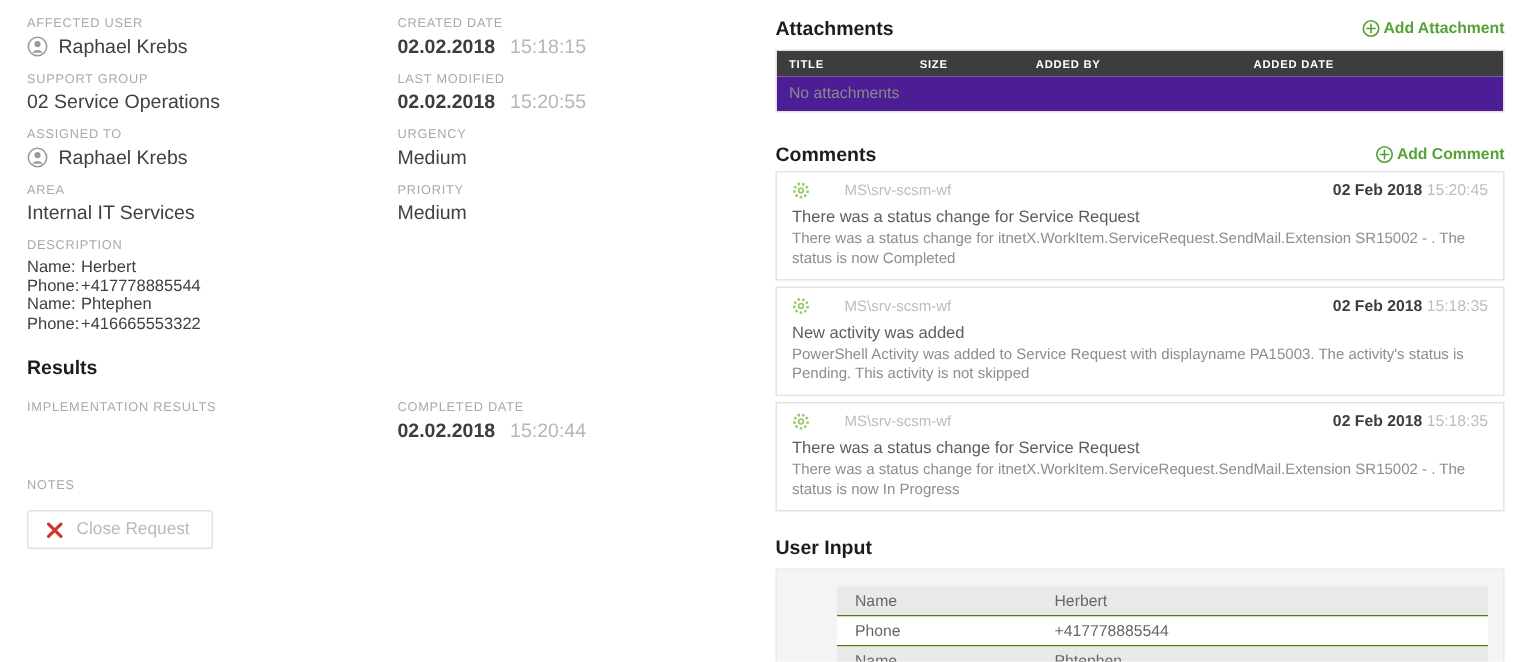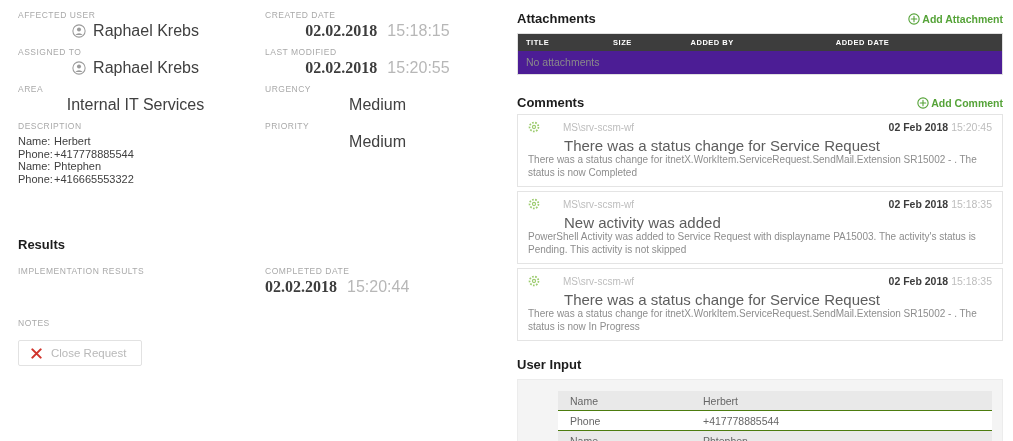--- a/index.html
+++ b/index.html
@@ -13,22 +13,22 @@
   }
   
   .left-panel { position:absolute; left:0; top:0; width:505px; height:441px; }
   .col-a { position:absolute; left:18px; top:10px; width:235px; }
   .col-b { position:absolute; left:265px; top:10px; width:225px; }
   .field { margin-bottom:9px; }
   .field-label {
     font-size:8.5px; color:#a9a9a9; letter-spacing:.5px;
     line-height:11px; margin-bottom:3px; text-transform:uppercase;
   }
-  .field-value { font-size:16px; color:#404040; line-height:14px; display:flex; align-items:center; gap:7px;justify-content:center; }
-  .date-part { font-weight:bold; color:#3d3d3d;font-family:Liberation Serif, serif; }
+  .field-value { font-size:13px; color:#404040; line-height:14px; display:flex; align-items:center; gap:7px; }
+  .date-part { font-weight:bold; color:#3d3d3d; }
   .time-part { color:#b7b7b7; margin-left:3px; }
   .desc-block { margin-top:2px; }
   .desc-row { display:flex; font-size:11px; color:#404040; line-height:12.5px; }
   .desc-key { width:36px; flex:none; }
   
   .results { position:absolute; left:18px; top:237px; width:470px; }
   .section-title { font-size:13px; font-weight:bold; color:#1c1c1c; line-height:15px; }
   .results-grid { display:flex; margin-top:14px; }
   .results-grid .rg-left { width:247px; flex:none; }
   .notes { margin-top:24px; }
@@ -50,21 +50,21 @@
   .att-col.c0 { width:18%; } .att-col.c1 { width:16%; } .att-col.c2 { width:30%; } .att-col.c3 { width:36%; }
   .att-empty { font-size:10.5px; color:#8a8a8a; padding:5px 8px 6px; background:#4c1d95; }
   
   .comments-head { margin-top:20px; }
   .comment { border:1px solid #e4e4e4; background:#fff; margin-top:4px; padding:6px 10px 7px; }
   .comment-head { display:flex; justify-content:space-between; align-items:center; }
   .comment-user { display:flex; align-items:center; gap:23px; font-size:10px; color:#bdbdbd; }
   .comment-stamp { font-size:10.5px; }
   .comment-stamp .cdate { font-weight:bold; color:#3c3c3c; }
   .comment-stamp .ctime { color:#bdbdbd; margin-left:3px; font-weight:normal; }
-  .comment-title { margin-top:6px; font-size:15px; color:#5d5d5d; line-height:13px;margin-left:36px; }
+  .comment-title { margin-top:6px; font-size:11px; color:#5d5d5d; line-height:13px; }
   .comment-body { margin-top:1px; font-size:10px; color:#8d8d8d; line-height:13px; }
   
   .ui-head { margin-top:16px; }
   .ui-panel { margin-top:7px; background:#f4f4f4; border:1px solid #ececec; padding:11px 10px 11px 40px; }
   .ui-row { display:flex; height:20px; align-items:center; font-size:10.5px; color:#666; border-bottom:1px solid #4d7c0f; }
   .ui-row.shaded { background:#e9e9e9; }
   .ui-row.plain { background:#ffffff; }
   .ui-key { width:143px; flex:none; padding-left:12px; }
   .ui-val { padding-left:2px; }
   .icon { display:inline-flex; flex:none; align-items:center; justify-content:center; }
@@ -82,20 +82,24 @@
           <svg width="14" height="14" viewBox="0 0 16 16">
               <circle cx="8" cy="8" r="7" fill="none" stroke="#9a9a9a" stroke-width="1.2"></circle>
               <circle cx="8" cy="6.2" r="2.3" fill="#9a9a9a"></circle>
               <path d="M3.8 12.7 A5.4 5.4 0 0 1 12.2 12.7 Z" fill="#9a9a9a"></path>
             </svg>
         </span>
         <span>Raphael Krebs</span>
       </div>
     </div>
 
+    <div class="field">
+      <div class="field-label">SUPPORT GROUP</div>
+      <div class="field-value">02 Service Operations</div>
+    </div>
 
     <div class="field">
       <div class="field-label">ASSIGNED TO</div>
       <div class="field-value">
         <span class="icon">
           <svg width="14" height="14" viewBox="0 0 16 16">
               <circle cx="8" cy="8" r="7" fill="none" stroke="#9a9a9a" stroke-width="1.2"></circle>
               <circle cx="8" cy="6.2" r="2.3" fill="#9a9a9a"></circle>
               <path d="M3.8 12.7 A5.4 5.4 0 0 1 12.2 12.7 Z" fill="#9a9a9a"></path>
             </svg>

